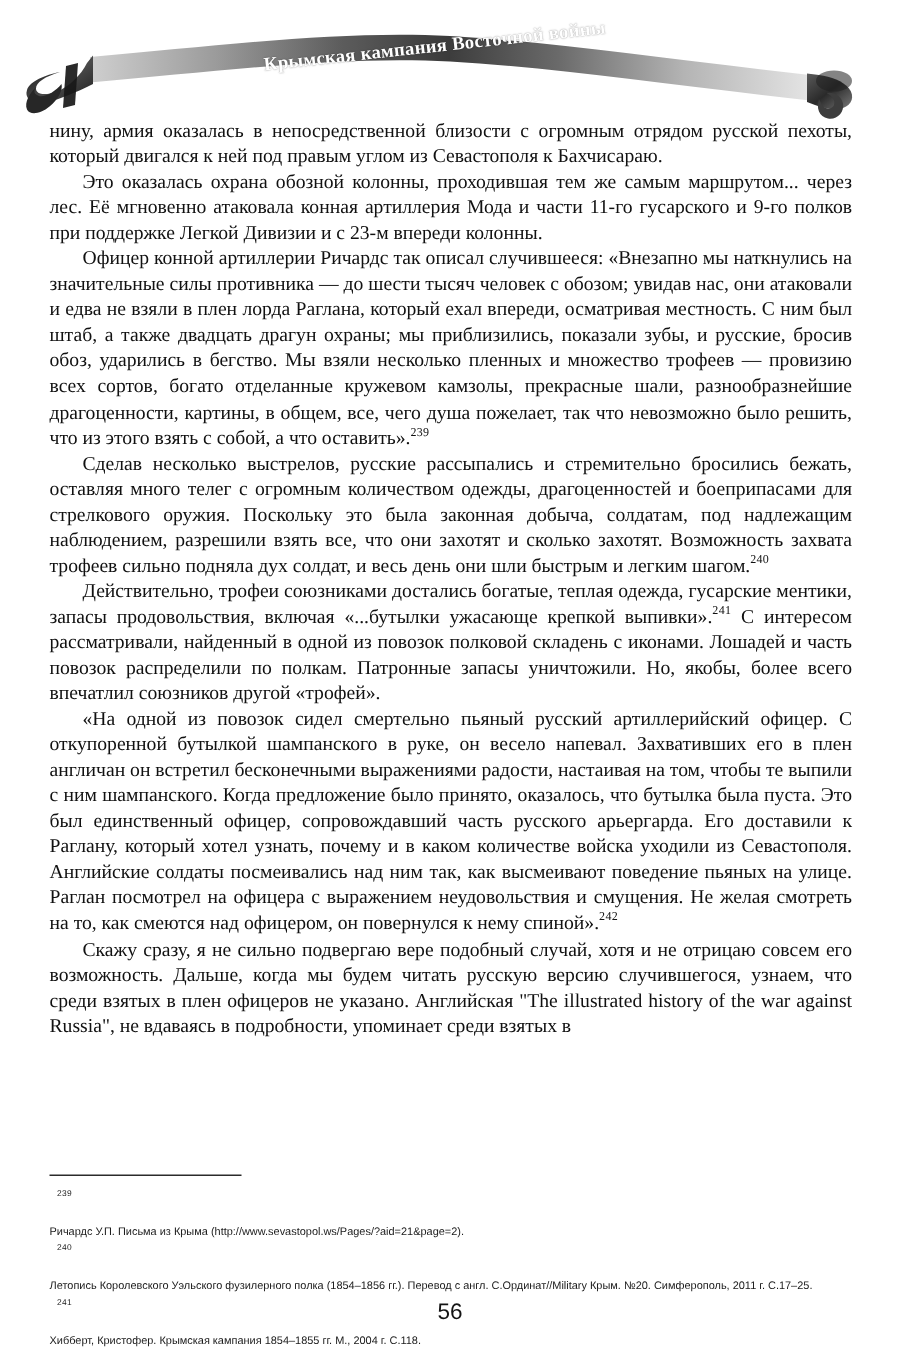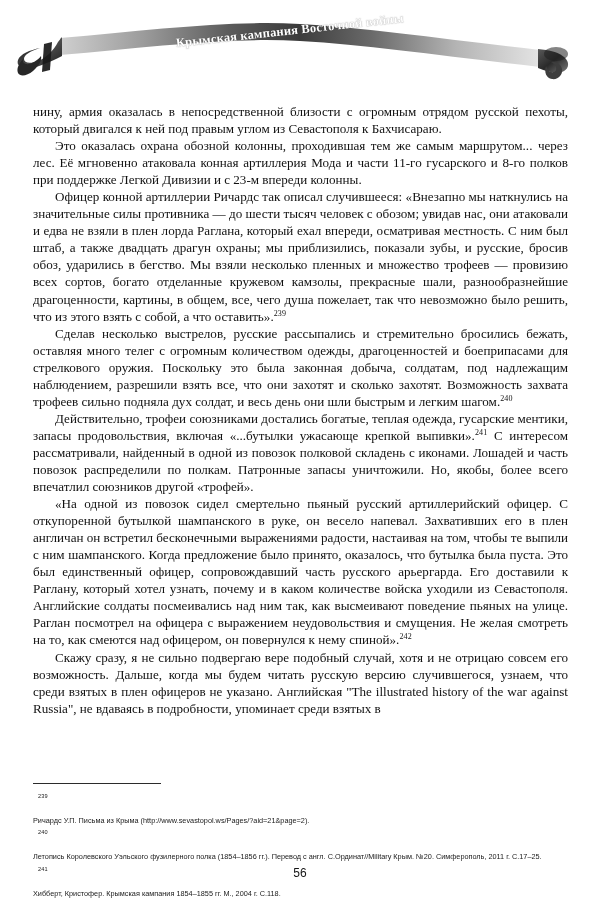--- a/index.html
+++ b/index.html
@@ -58,21 +58,20 @@
     transform-origin: left center;
     text-shadow: 0 0 1px rgba(0,0,0,.5);
   }
 
   
   .textblock {
     position: absolute;
     left: 33px;
     top: 78px;
     width: 535px;
-    margin-top: 25px;
   }
   .para {
     margin: 0;
     text-align: justify;
     text-justify: inter-word;
     font-size: 13.1px;
     line-height: 17.05px;
     text-indent: 22px;
     hyphens: manual;
   }
@@ -126,21 +125,21 @@
   }
 
   
   .folio {
     position: absolute;
     left: 0;
     top: 866px;
     width: 600px;
     text-align: center;
     font-family: "Liberation Sans", "DejaVu Sans", sans-serif;
-    font-size: 12px;
+    font-size: 15px;
     color: #141414;
   }
 </style>
 </head>
 <body>
 
 <div class="page">
 
   <div class="ribbon-band">
     <svg width="600" height="62" viewBox="0 0 600 62" xmlns="http://www.w3.org/2000/svg" aria-hidden="true">
@@ -190,21 +189,21 @@
   </div>
 
   <div class="ribbon-title">
     <span>Крымская кампания Восточной войны</span>
   </div>
 
   <div class="textblock">
 
     <p class="para first">нину, армия оказалась в непосредственной близости с огромным отрядом русской пехоты, который двигался к ней под правым углом из Севастополя к Бахчисараю.</p>
 
-    <p class="para">Это оказалась охрана обозной колонны, проходившая тем же самым маршрутом... через лес. Её мгновенно атаковала конная артиллерия Мода и части 11-го гусарского и 8-го полков при поддержке Легкой Дивизии и с 23-м впереди колонны.</p>
+    <p class="para">Это оказалась охрана обозной колонны, проходившая тем же самым маршрутом... через лес. Её мгновенно атаковала конная артиллерия Мода и части 11-го гусарского и 9-го полков при поддержке Легкой Дивизии и с 23-м впереди колонны.</p>
 
 
     <p class="para"><span>Офицер конной артиллерии Ричардс так описал случившееся: «Внезапно мы наткнулись на значительные силы противника — до шести тысяч человек с обозом; увидав нас, они атаковали и едва не взяли в плен лорда Раглана, который ехал впереди, осматривая местность. С ним был штаб, а также двадцать драгун охраны; мы приблизились, показали зубы, и русские, бросив обоз, ударились в бегство. Мы взяли несколько пленных и множество трофеев — провизию всех сортов, богато отделанные кружевом камзолы, прекрасные шали, разнообразнейшие драгоценности, картины, в общем, все, чего душа пожелает, так что невозможно было решить, что из этого взять с собой, а что оставить».</span><sup class="fn">239</sup></p>
 
     <p class="para"><span>Сделав несколько выстрелов, русские рассыпались и стремительно бросились бежать, оставляя много телег с огромным количеством одежды, драгоценностей и боеприпасами для стрелкового оружия. Поскольку это была законная добыча, солдатам, под надлежащим наблюдением, разрешили взять все, что они захотят и сколько захотят. Возможность захвата трофеев сильно подняла дух солдат, и весь день они шли быстрым и легким шагом.</span><sup class="fn">240</sup></p>
 
     <p class="para"><span>Действительно, трофеи союзниками достались богатые, теплая одежда, гусарские ментики, запасы продовольствия, включая «...бутылки ужасающе крепкой выпивки».</span><sup class="fn">241</sup><span> С интересом рассматривали, найденный в одной из повозок полковой складень с иконами. Лошадей и часть повозок распределили по полкам. Патронные запасы уничтожили. Но, якобы, более всего впечатлил союзников другой «трофей».</span></p>
 
     <p class="para"><span>«На одной из повозок сидел смертельно пьяный русский артиллерийский офицер. С откупоренной бутылкой шампанского в руке, он весело напевал. Захвативших его в плен англичан он встретил бесконечными выражениями радости, настаивая на том, чтобы те выпили с ним шампанского. Когда предложение было принято, оказалось, что бутылка была пуста. Это был единственный офицер, сопровождавший часть русского арьергарда. Его доставили к Раглану, который хотел узнать, почему и в каком количестве войска уходили из Севастополя. Английские солдаты посмеивались над ним так, как высмеивают поведение пьяных на улице. Раглан посмотрел на офицера с выражением неудовольствия и смущения. Не желая смотреть на то, как смеются над офицером, он повернулся к нему спиной».</span><sup class="fn">242</sup></p>
 

